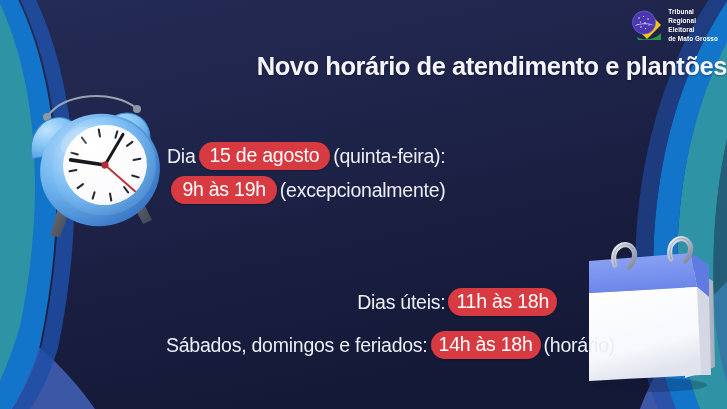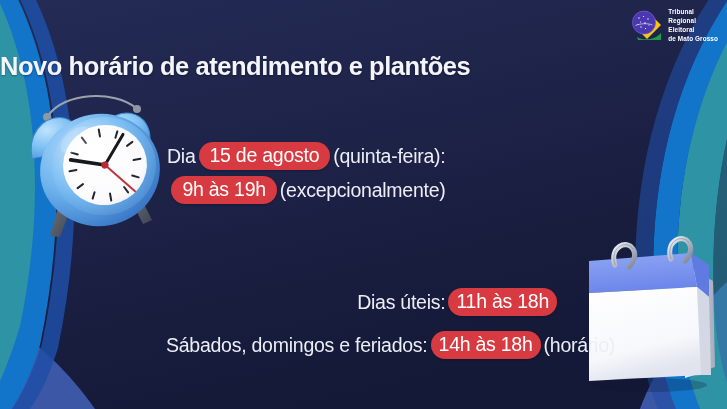--- a/index.html
+++ b/index.html
@@ -49,21 +49,21 @@
     letter-spacing: 0.1px;
     white-space: nowrap;
   }
 
   
   #title {
     position: absolute;
     top: 52px;
     left: 0;
     width: 727px;
-    text-align: left;
+    text-align: right;
     z-index: 6;
     font-size: 25.5px;
     font-weight: 700;
     color: #f4f5fa;
     letter-spacing: -0.45px;
     text-shadow: 0 1px 2px rgba(0,0,0,0.35);
   }
 
   
   .copy {

